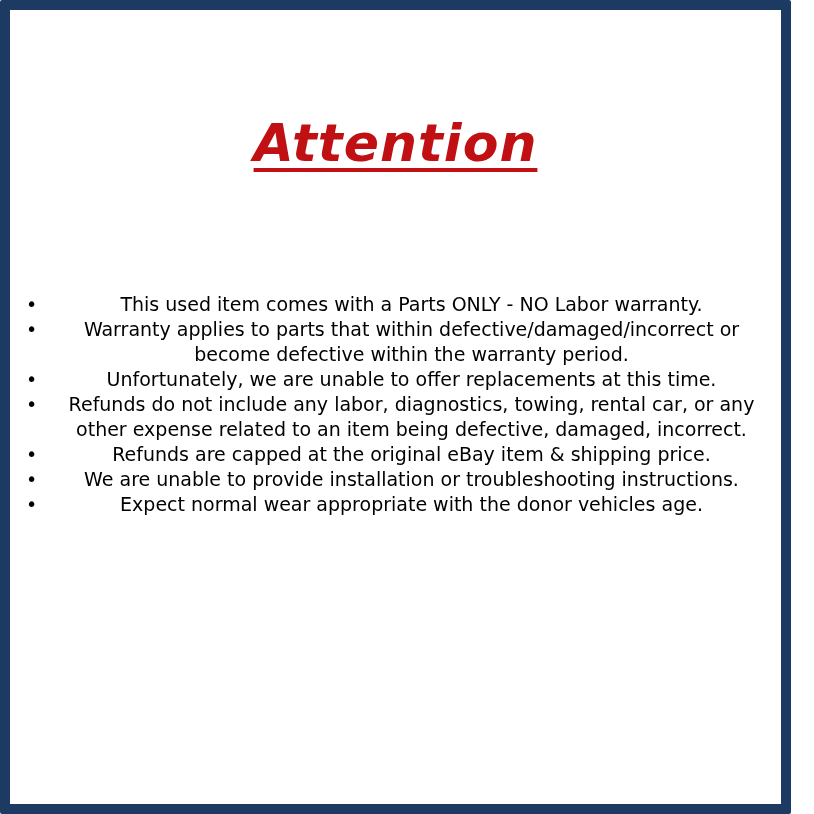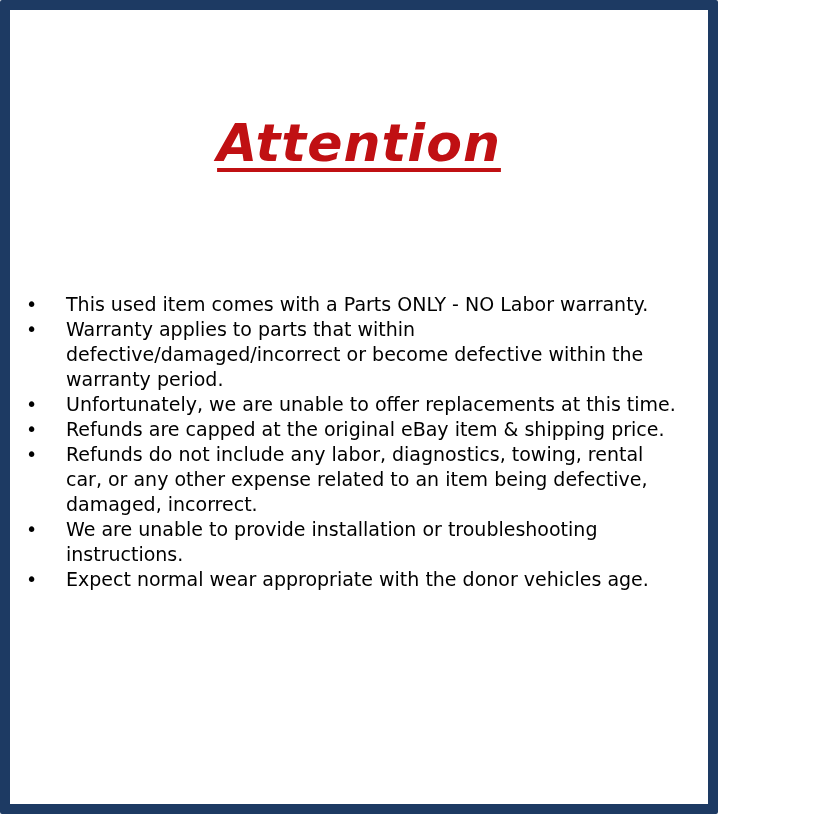--- a/index.html
+++ b/index.html
@@ -2,21 +2,21 @@
 <html><head>
 <meta charset="utf-8">
 <style>
   html, body {
     margin: 0;
     padding: 0;
     background: #ffffff;
   }
   .page {
     position: relative;
-    width: 718px;
+    width: 791px;
     height: 814px;
     box-sizing: border-box;
     border: 10px solid #1d3a63;
     border-radius: 2px;
     background: #ffffff;
     overflow: hidden;
     font-family: "DejaVu Sans", "Liberation Sans", sans-serif;
     color: #000000;
   }
   .title {
@@ -37,37 +37,38 @@
   .bullet-list {
     margin: 118px 0 0 0;
     padding: 0 24px 0 56px;
     list-style: none;
     font-size: 19px;
     line-height: 25px;
   }
   .bullet-list li {
     position: relative;
     max-width: 714px;
+    text-align: center;
   }
   .bullet-list li::before {
     content: "\2022";
     position: absolute;
     left: -40px;
     top: 0;
   }
 </style>
 </head>
 <body>
 
 <div class="page">
   <h1 class="title">
     <span>Attention</span>
   </h1>
   <ul class="bullet-list">
       <li>This used item comes with a Parts ONLY - NO Labor warranty.</li>
       <li>Warranty applies to parts that within defective/damaged/incorrect or become defective within the warranty period.</li>
       <li>Unfortunately, we are unable to offer replacements at this time.</li>
+      <li>Refunds do not include any labor, diagnostics, towing, rental car, or any other expense related to an item being defective, damaged, incorrect.</li>
       <li>Refunds are capped at the original eBay item &amp; shipping price.</li>
-      <li>Refunds do not include any labor, diagnostics, towing, rental car, or any other expense related to an item being defective, damaged, incorrect.</li>
       <li>We are unable to provide installation or troubleshooting instructions.</li>
       <li>Expect normal wear appropriate with the donor vehicles age.</li>
     </ul>
 </div>
 
 </body></html>

